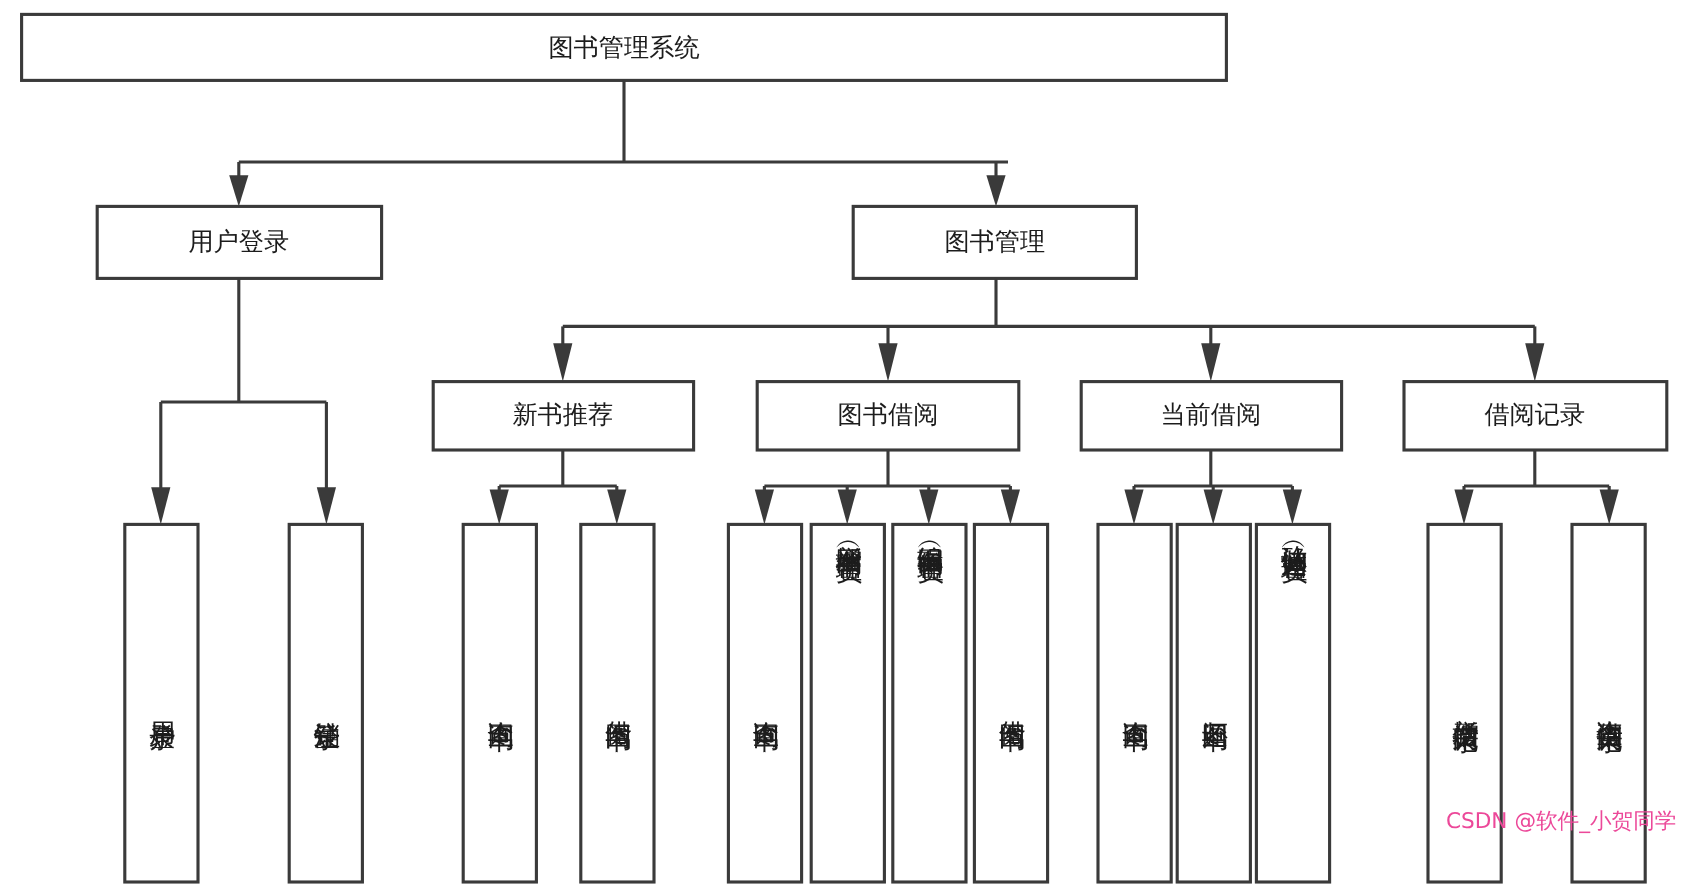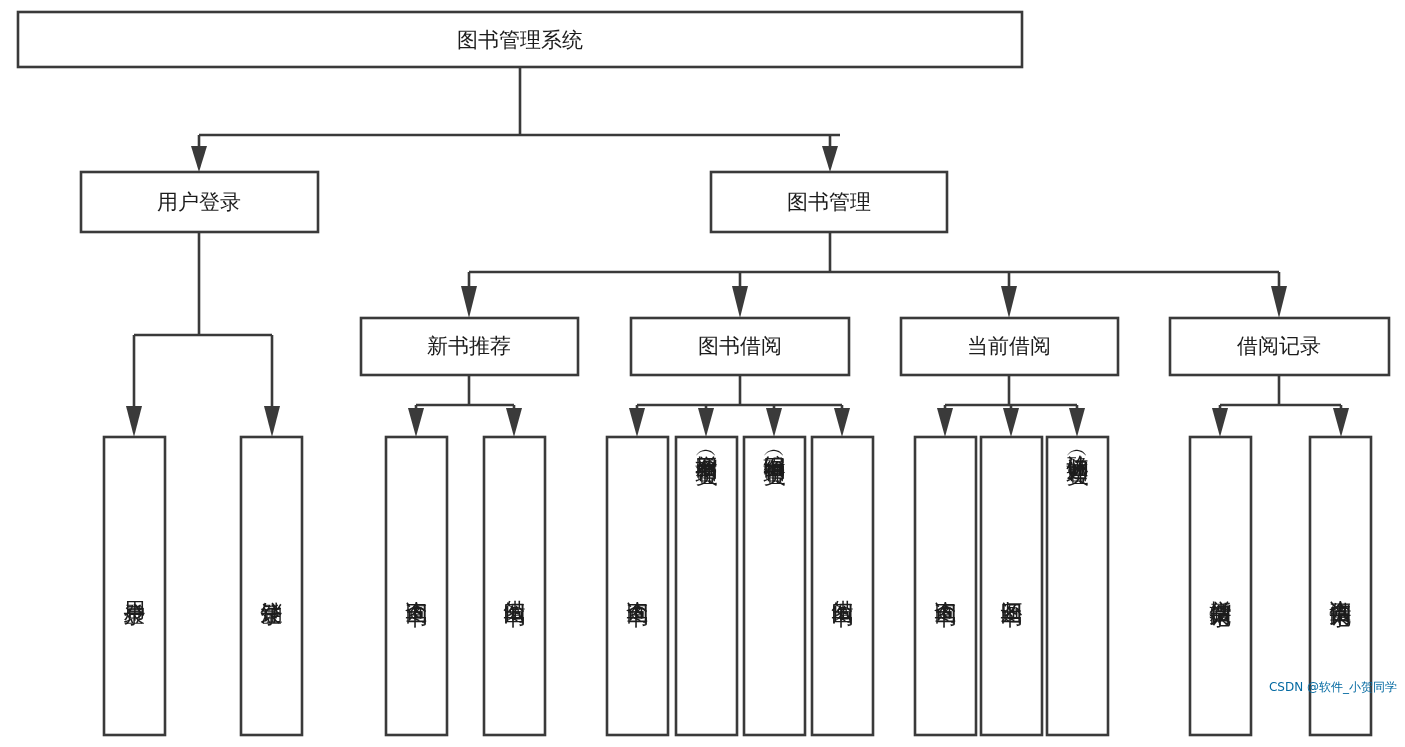--- a/index.html
+++ b/index.html
@@ -71,22 +71,22 @@
     color: #1c1c1c;
     letter-spacing: 1.5px;
     white-space: nowrap;
     text-align: center;
   }
   .watermark {
     position: absolute;
     right: 8px;
     bottom: 4px;
     font-family: "DejaVu Sans", "Liberation Sans", sans-serif;
-    font-size: 12px;
-    color: #0369a1;
+    font-size: 18px;
+    color: #ec4899;
     white-space: nowrap;
     user-select: none;
   }
 </style>
 </head>
 <body>
 
 <div id="diagram-root">
 
   <svg id="tree-svg" viewBox="0 0 1405 747">

